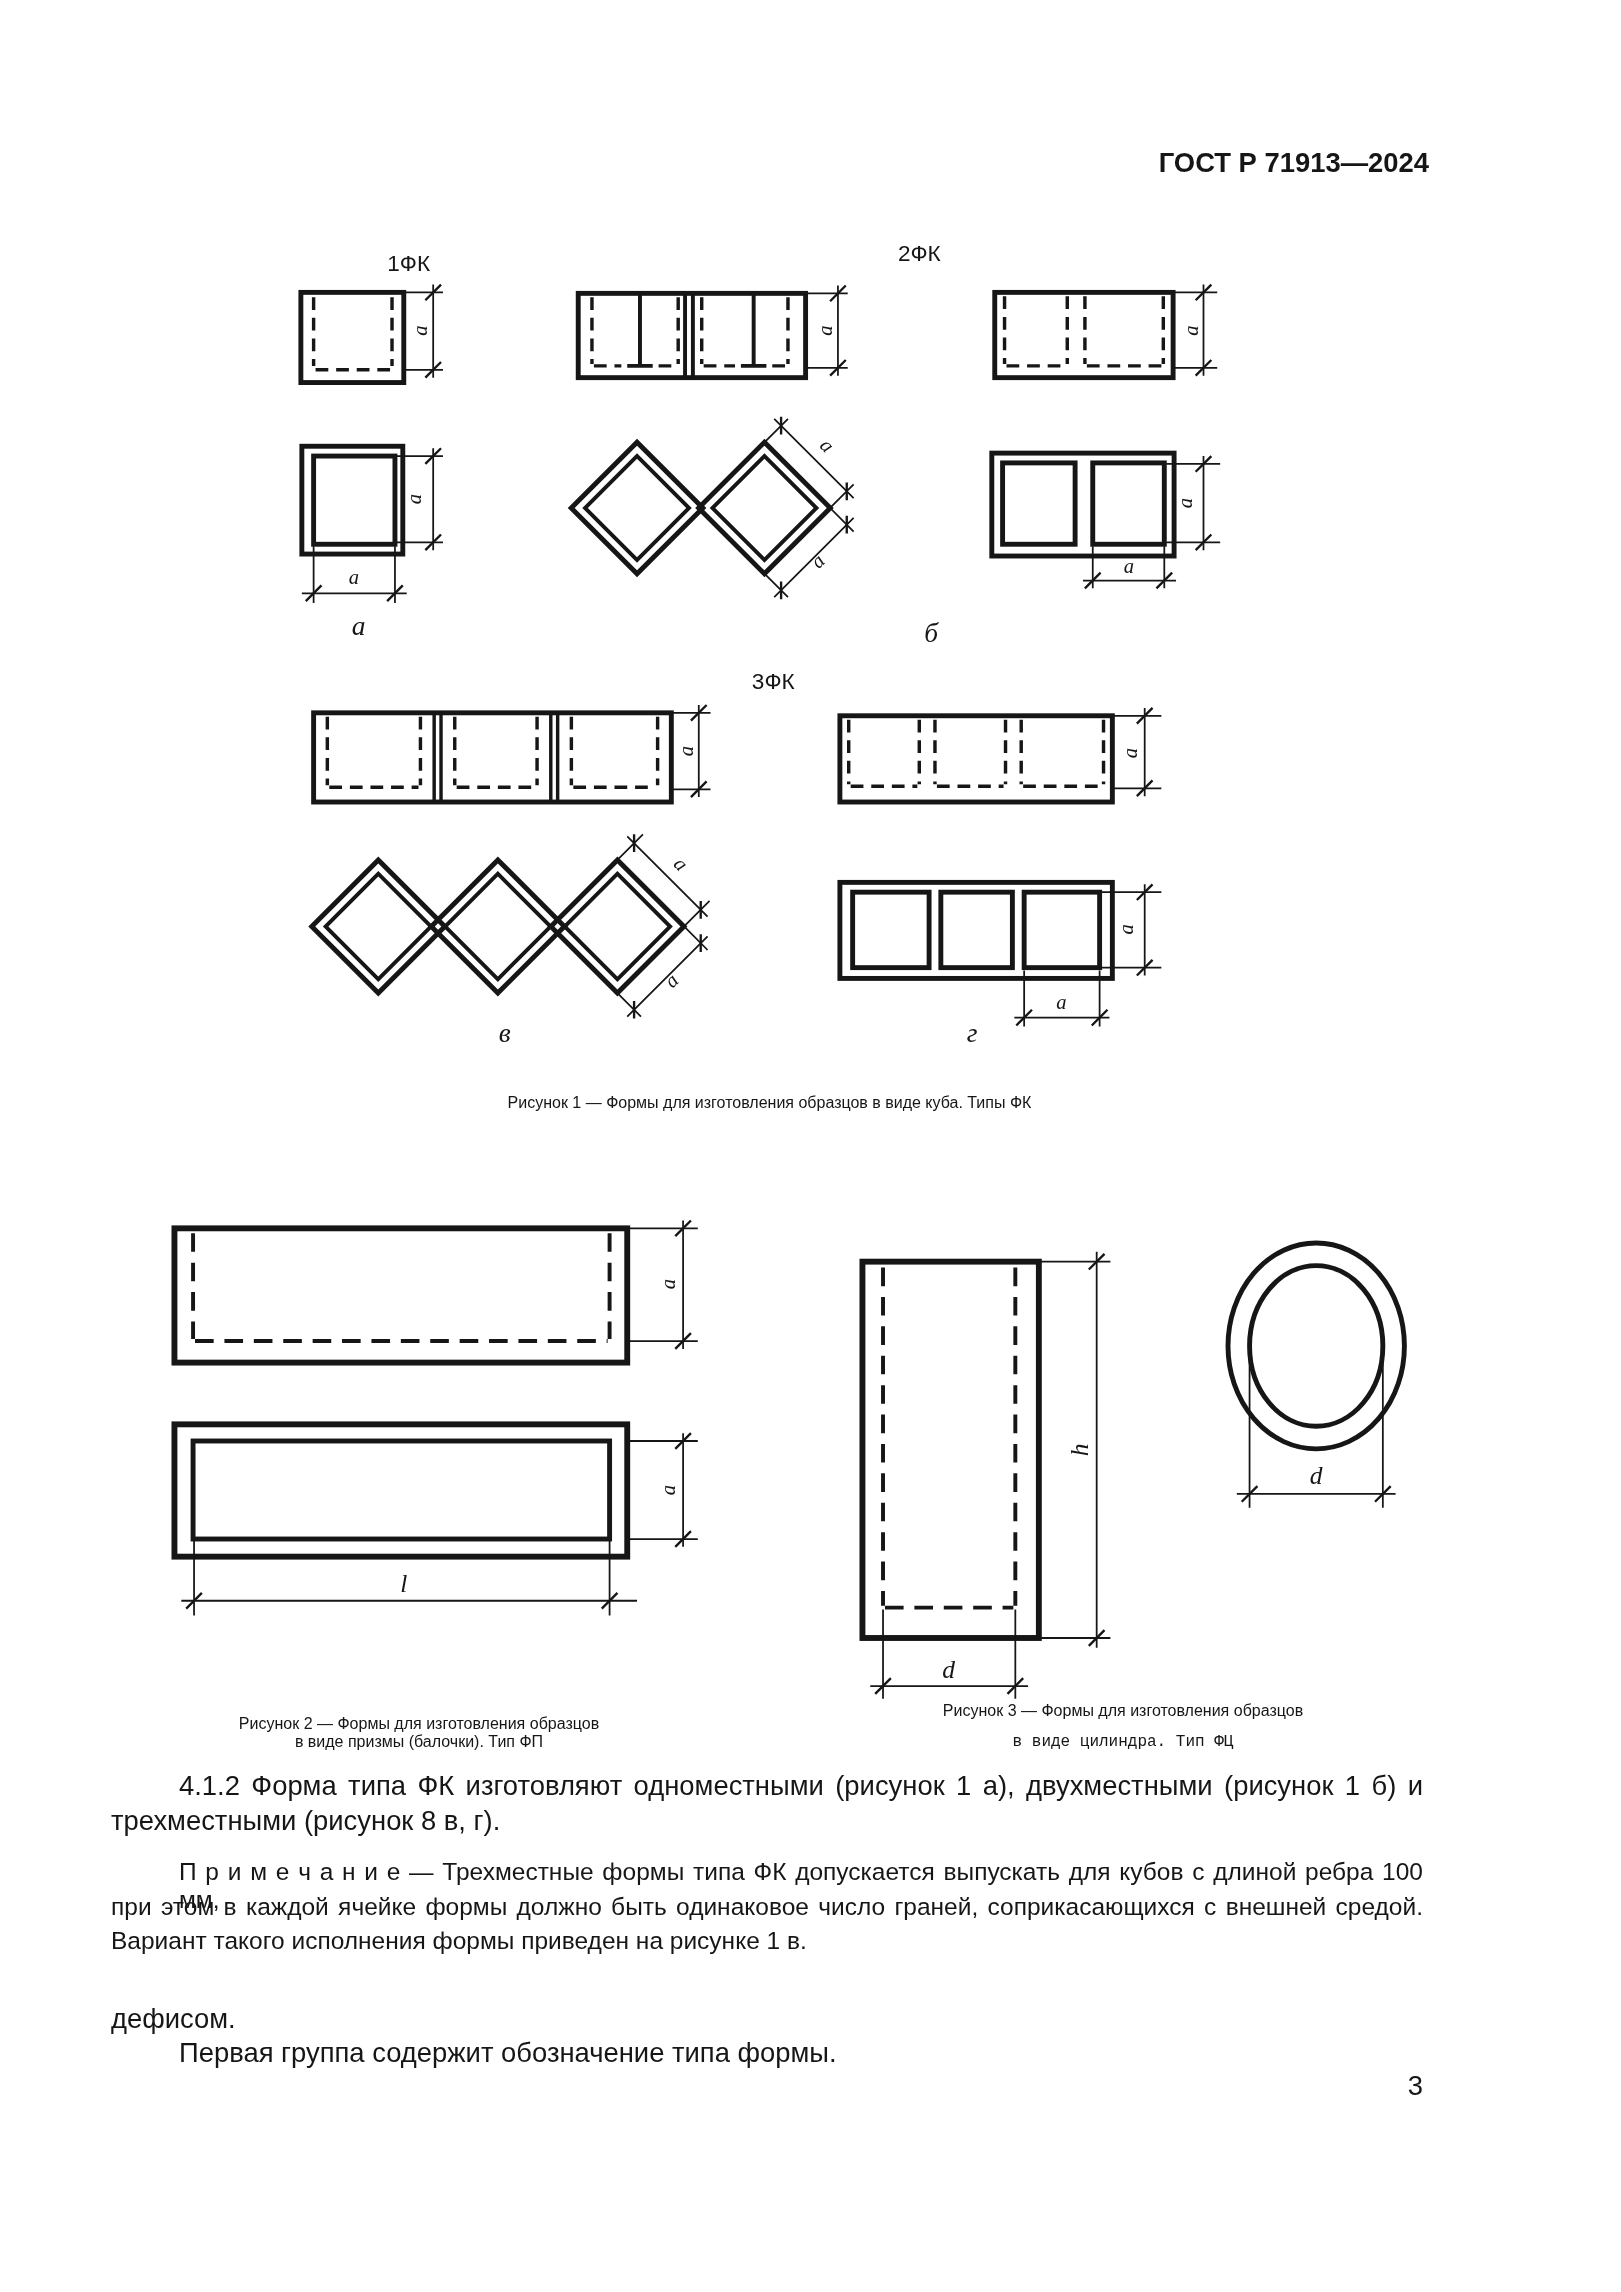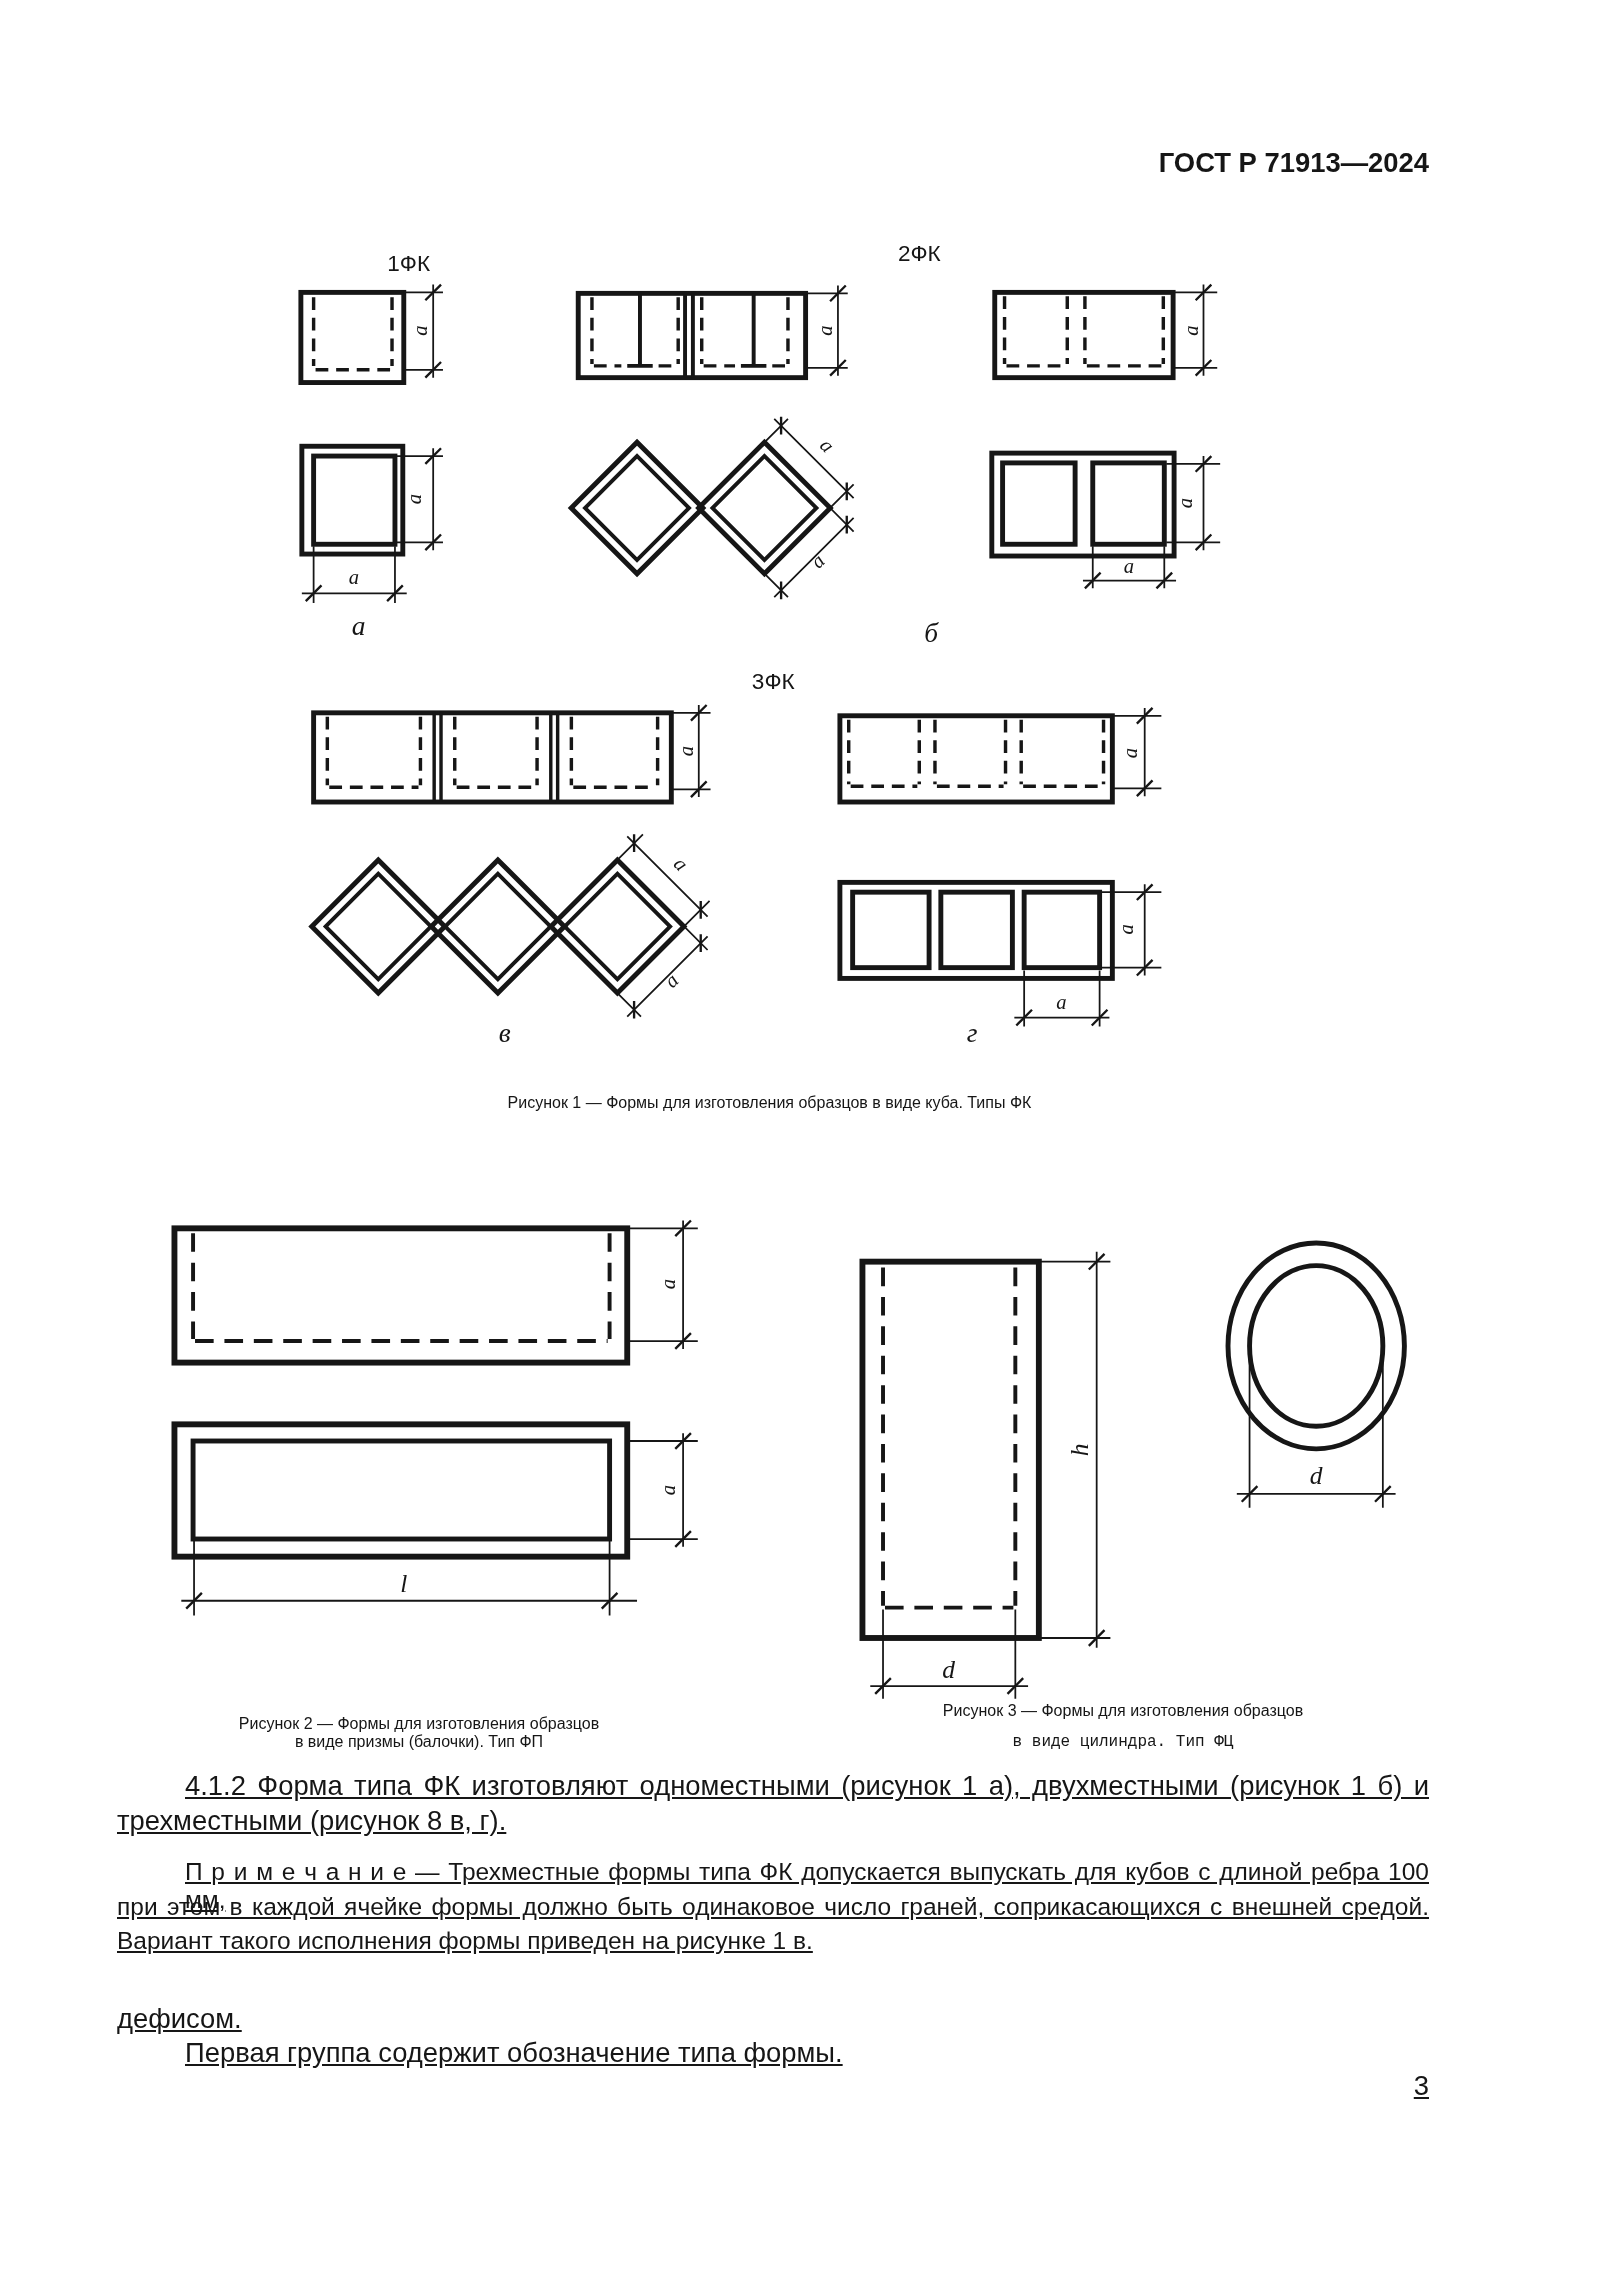--- a/index.html
+++ b/index.html
@@ -20,21 +20,21 @@
   .part{font-family:"Liberation Serif",serif;font-style:italic;font-size:28px;}
   .grp{font-family:"Liberation Sans",sans-serif;font-size:23px;}
   .htxt{position:absolute;white-space:nowrap;}
   #hdr{top:147px;left:117px;width:1312px;text-align:right;font-size:27.4px;font-weight:bold;}
   .cap{position:absolute;font-size:16px;text-align:center;}
   #cap1{left:294px;top:1094px;width:951px;}
   #cap2a{left:125px;top:1702px;width:588px;margin-top:13px;}
   #cap2b{left:125px;top:1733px;width:588px;}
   #cap3a{left:829px;top:1702px;width:588px;text-align:center;}
   #cap3b{left:829px;top:1733px;width:588px;font-family:Liberation Mono, monospace;}
-  .bl{position:absolute;left:117px;width:1312px;font-size:27.4px;text-decoration:underline;}
+  .bl{position:absolute;left:111px;width:1312px;font-size:27.4px;}
   .note{font-size:24.5px;}
   .ind{padding-left:68px;box-sizing:border-box;}
   .just{text-align:justify;text-align-last:justify;}
   #pgnum{top:2070px;text-align:right;}
 </style>
 </head>
 <body>
 
 <div id="page">
 

